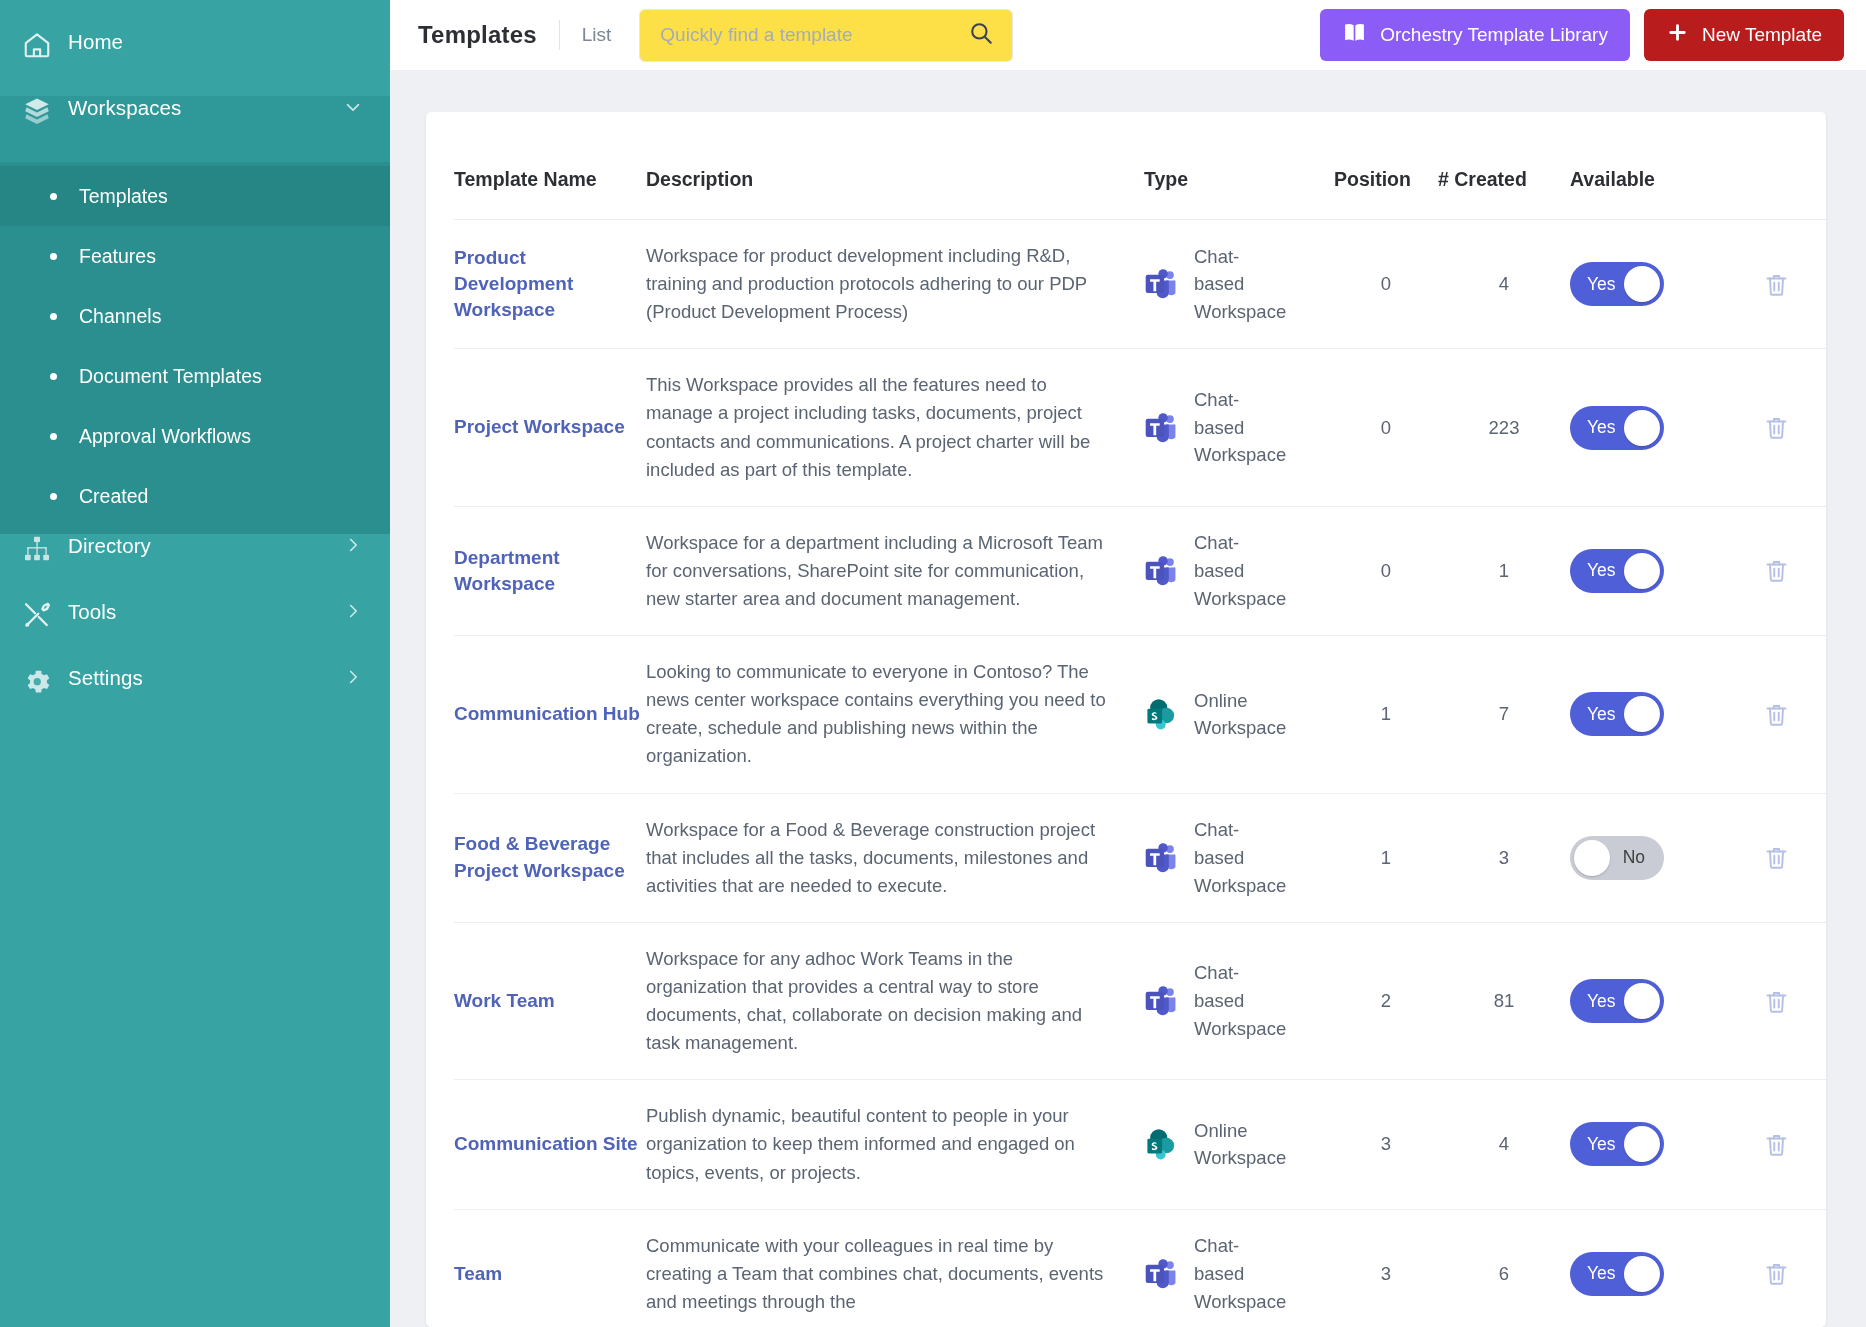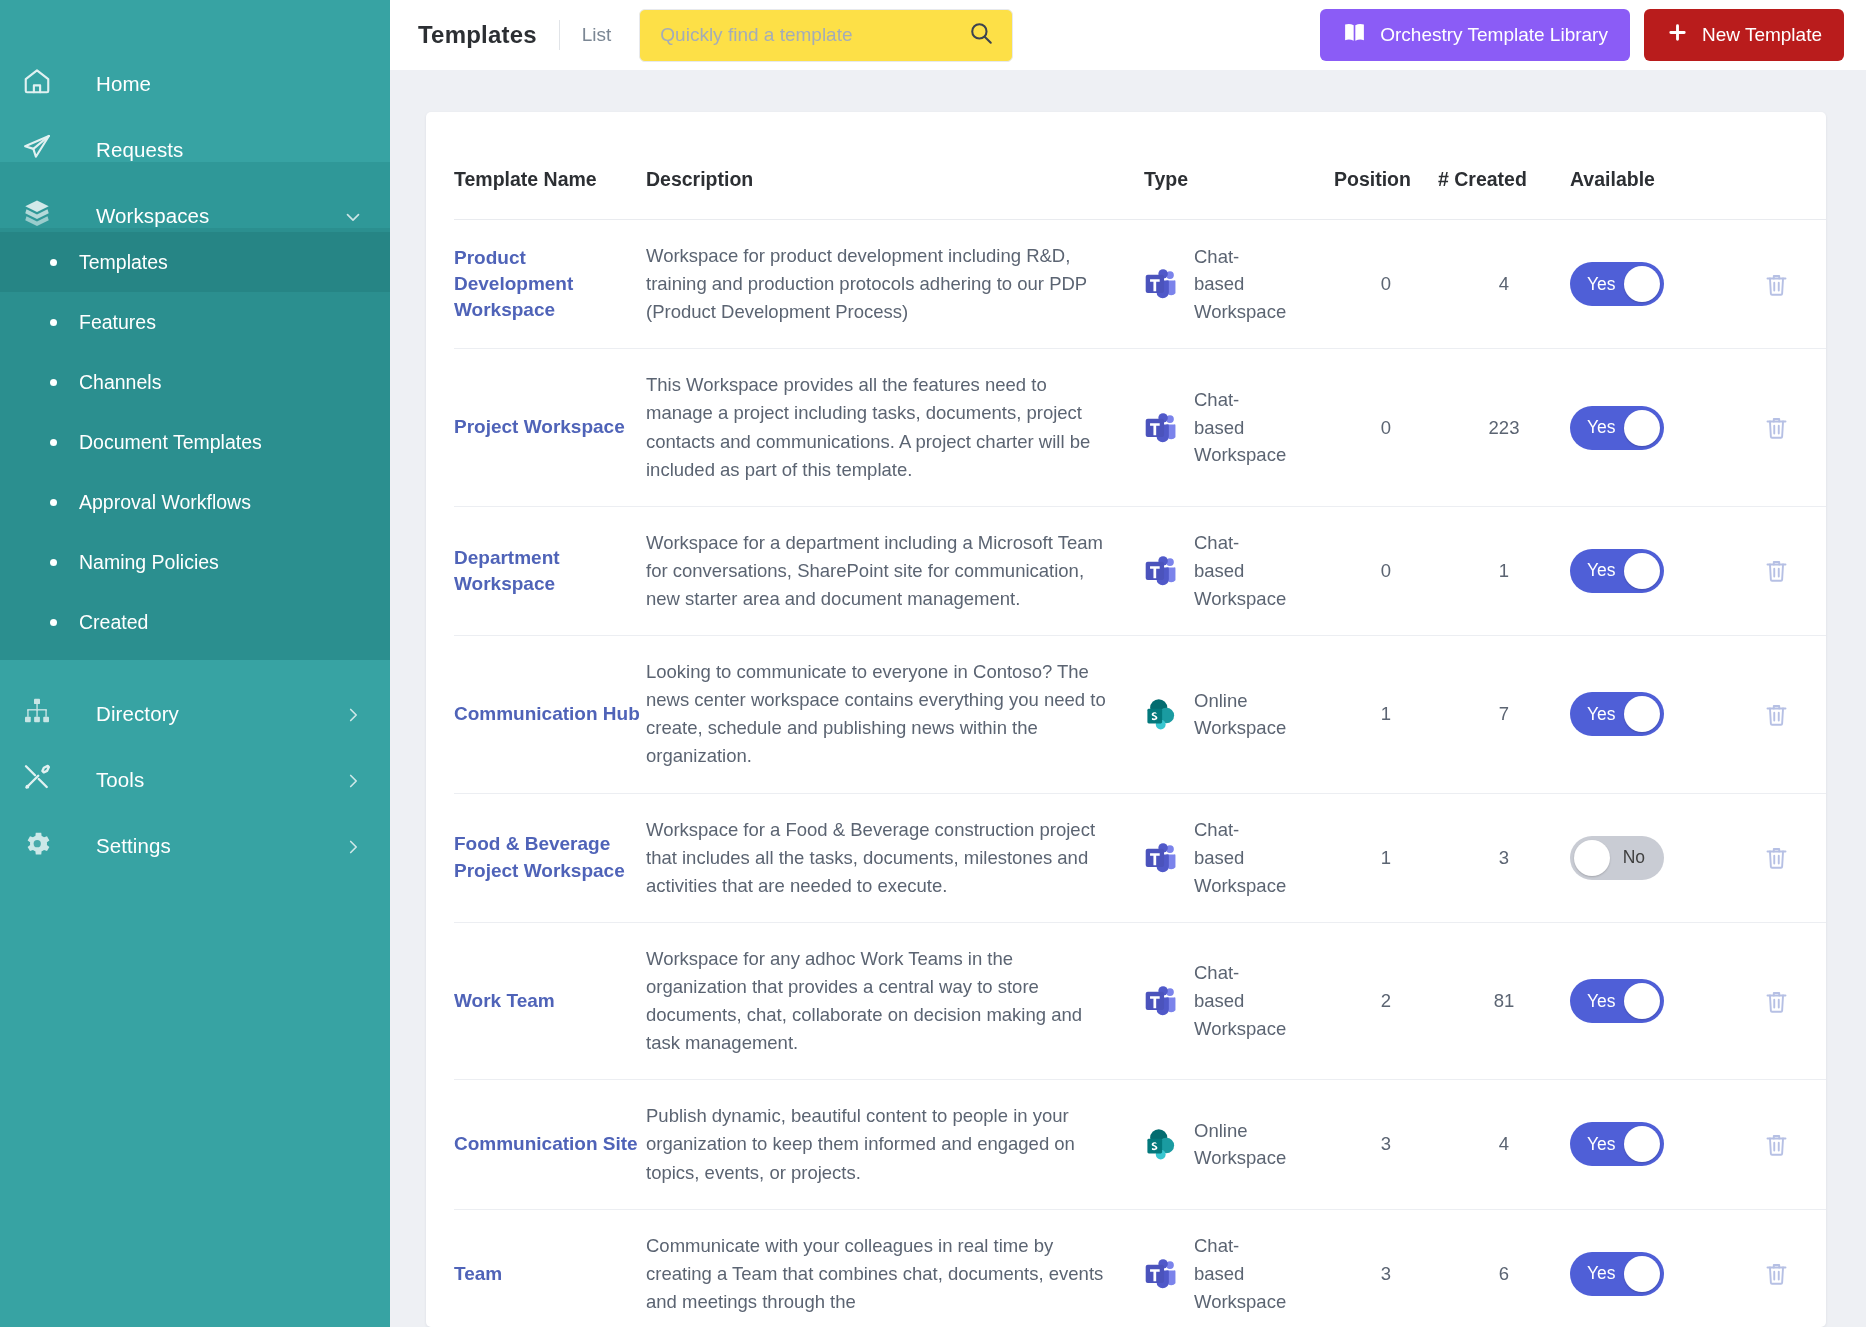--- a/index.html
+++ b/index.html
@@ -16,26 +16,25 @@
   
   #sidebar {
     width:390px; flex:0 0 390px; height:1327px;
     background:#37a3a3;
     color:#ffffff;
     padding-top:30px;
     overflow:hidden;
     position:relative;
   }
   .nav-item {
-    display:flex; align-items:flex-end;
+    display:flex; align-items:flex-start;
     height:66px;
     padding:0 26px 0 22px;
     cursor:pointer;
     position:relative;
-    gap:28px;
   }
   .nav-item .ico {
     width:46px; flex:0 0 46px;
     display:flex; align-items:center; justify-content:flex-start;
     opacity:.85;
   }
   .nav-item .lbl {
     font-size:20.5px;
     letter-spacing:.1px;
     color:#ffffff;
@@ -196,29 +195,20 @@
   <div class="nav-item">
     <span class="ico">
       <svg width="30" height="30" viewBox="0 0 24 24" fill="none" stroke="#ffffff" stroke-width="1.7" stroke-linecap="round" stroke-linejoin="round">
         <path d="M3 10.5 12 3.5l9 7V20a1 1 0 0 1-1 1H4a1 1 0 0 1-1-1z"></path>
         <path d="M9.5 21v-5.5h5V21"></path>
       </svg>
     </span>
     <span class="lbl">Home</span>
   </div>
 
-  <div class="nav-item">
-    <span class="ico">
-      <svg width="30" height="30" viewBox="0 0 24 24" fill="none" stroke="#ffffff" stroke-width="1.7" stroke-linecap="round" stroke-linejoin="round">
-        <path d="M21.5 3.2 2.5 11.4l6.6 2.1 2 6.3z"></path>
-        <path d="M21.5 3.2 9.1 13.5"></path>
-      </svg>
-    </span>
-    <span class="lbl">Requests</span>
-  </div>
 
   <div class="nav-item expanded">
     <span class="ico">
       <svg width="30" height="30" viewBox="0 0 24 24" fill="#ffffff" fill-opacity=".92">
         <path d="M12 2 2.6 6.6 12 11.2l9.4-4.6z"></path>
         <path d="M12 13.1 3.6 9 2.6 12.2 12 16.8l9.4-4.6-1-3.2z" fill-opacity=".75"></path>
         <path d="M12 18.7 3.6 14.6l-1 3.2L12 22.4l9.4-4.6-1-3.2z" fill-opacity=".6"></path>
       </svg>
     </span>
     <span class="lbl">Workspaces</span>
@@ -242,24 +232,20 @@
       <span class="dot"></span>
       <span class="lbl">Channels</span>
     </div>
     <div class="sub-item">
       <span class="dot"></span>
       <span class="lbl">Document Templates</span>
     </div>
     <div class="sub-item">
       <span class="dot"></span>
       <span class="lbl">Approval Workflows</span>
-    </div>
-    <div class="sub-item">
-      <span class="dot"></span>
-      <span class="lbl">Naming Policies</span>
     </div>
     <div class="sub-item">
       <span class="dot"></span>
       <span class="lbl">Created</span>
     </div>
   </div>
 
   <div class="nav-item">
     <span class="ico">
       <svg width="30" height="30" viewBox="0 0 24 24" fill="#ffffff" fill-opacity=".85">

